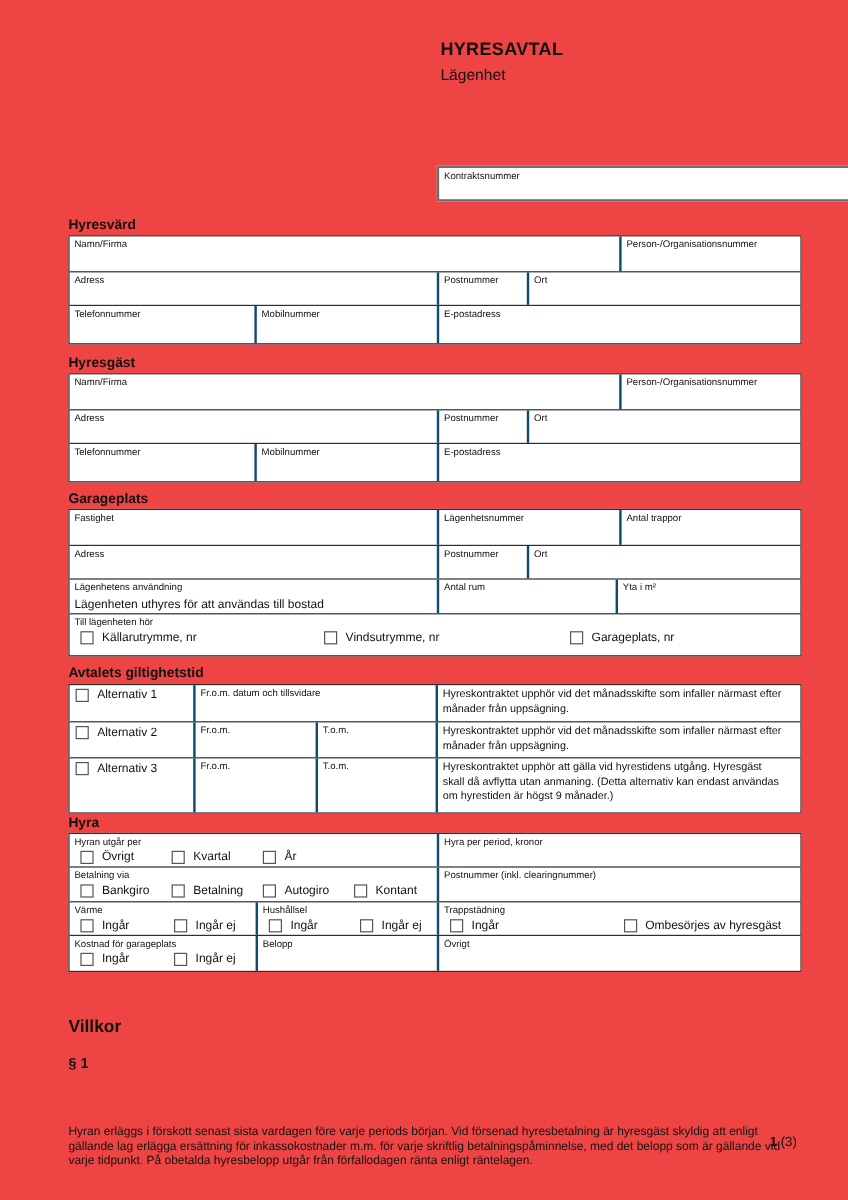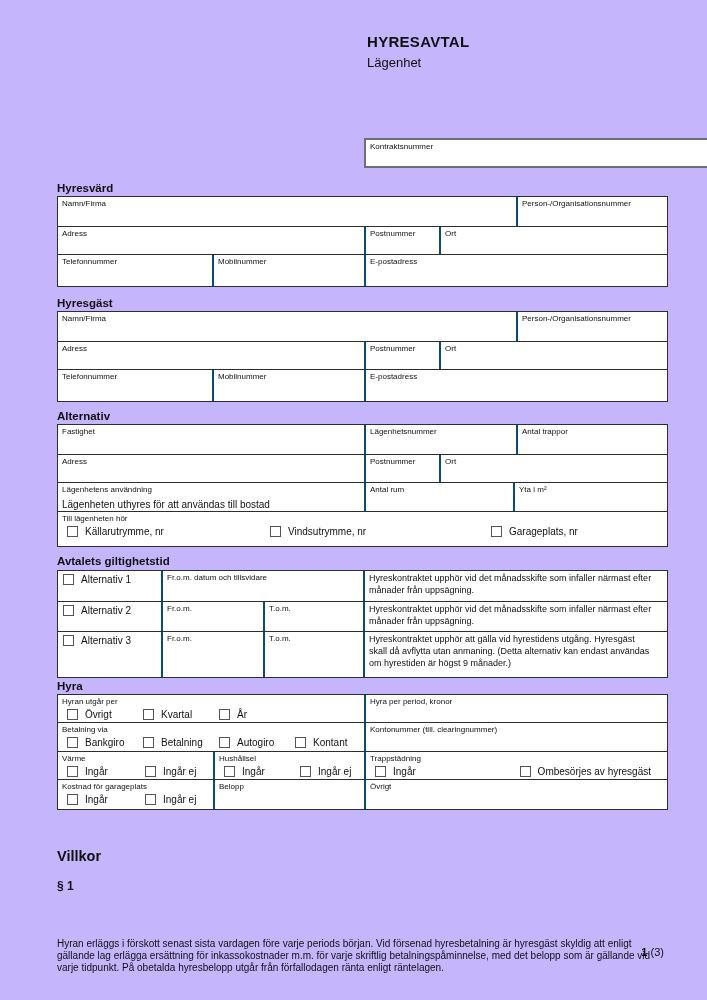--- a/index.html
+++ b/index.html
@@ -1,37 +1,37 @@
 <!DOCTYPE html>
 <html><head>
 <meta charset="utf-8">
 <style>
   * { margin:0; padding:0; box-sizing:border-box; }
   html,body { background:#ffffff; }
   .page {
-    position:relative; width:707px; height:1000px; background:#c4b5fd;
+    position:relative; width:707px; height:1000px; background:#ef4444;
     font-family:"Liberation Sans","DejaVu Sans",sans-serif; color:#111111;
     overflow:hidden;
   }
   .doc-title   { position:absolute; left:367px; top:33px;  font-size:15px; font-weight:bold; letter-spacing:.3px; }
   .doc-subtitle{ position:absolute; left:367px; top:55px;  font-size:13px; }
   .contract-box{ position:absolute; left:364px; top:138px; width:349px; height:30px;
                  border:2px solid #6f6f6f; padding:2px 4px; background:#fff; }
   .sec-h  { position:absolute; left:57px; font-size:11.5px; font-weight:bold; }
   .ftable { position:absolute; left:57px; width:611px; border:1px solid #2e2e2e; background:#fff; }
   .frow   { display:flex; border-top:1px solid #2e2e2e; }
   .frow:first-child { border-top:0; }
   .fcell  { border-left:2px solid #0c4a6e; padding:2px 4px; overflow:hidden; }
   .fcell:first-child { border-left:0; }
   .grow   { flex:1 1 auto; }
   .flabel { display:block; font-size:8px; line-height:1.25; color:#111; }
   .fvalue { display:block; font-size:10px; margin-top:4px; }
   .cbrow  { display:flex; align-items:center; margin-top:2px; }
   .cbg    { display:flex; align-items:center; flex:0 0 76px; }
-  .ig1    { flex:0 0 203px; } .ig2 { flex:0 0 205px; } .ig3 { flex:1 1 auto;margin-left:16px; }
+  .ig1    { flex:0 0 203px; } .ig2 { flex:0 0 205px; } .ig3 { flex:1 1 auto; }
   .cb     { width:11px; height:11px; border:1px solid #555; background:#fff; flex:none; }
   .cbl    { font-size:10px; margin-left:7px; white-space:nowrap; }
   .altcell{ display:flex; align-items:flex-start; padding:3px 4px 5px 5px; }
   .desc   { font-size:9px; line-height:1.32; white-space:pre-line; padding:2px 4px; }
   .pad-l5 { padding-left:5px; }
   .spread { justify-content:space-between; padding-right:12px; }
   .villkor-h { position:absolute; left:57px; top:848px; font-size:14.5px; font-weight:bold;text-align:center; }
   .clause-no { position:absolute; left:57px; top:879px; font-size:12px; font-weight:bold; }
   .clause-tx { position:absolute; left:57px; top:938px; width:612px; font-size:10px; line-height:1.22; }
   .footer    { position:absolute; left:57px; top:946px; width:611px; text-align:right; font-size:11px; padding-right:4px; }
@@ -110,21 +110,21 @@
         </div>
       <div class="fcell" style="flex:0 0 152px">
           <span class="flabel">Mobilnummer</span>
         </div>
       <div class="fcell grow">
           <span class="flabel">E-postadress</span>
         </div>
     </div>
   </div>
 
-  <div class="sec-h" style="top:410px">Alternativ</div>
+  <div class="sec-h" style="top:410px">Garageplats</div>
   <div class="ftable" style="top:424px">
     <div class="frow" style="height:29px">
       <div class="fcell" style="flex:0 0 306px">
           <span class="flabel">Fastighet</span>
         </div>
       <div class="fcell" style="flex:0 0 152px">
           <span class="flabel">Lägenhetsnummer</span>
         </div>
       <div class="fcell grow">
           <span class="flabel">Antal trappor</span>
@@ -258,21 +258,21 @@
               <span class="cb"></span>
               <span class="cbl">Autogiro</span>
             </span>
           <span class="cbg">
               <span class="cb"></span>
               <span class="cbl">Kontant</span>
             </span>
         </div>
       </div>
       <div class="fcell grow">
-          <span class="flabel">Kontonummer (till. clearingnummer)</span>
+          <span class="flabel">Postnummer (inkl. clearingnummer)</span>
         </div>
     </div>
     <div class="frow" style="height:28px">
       <div class="fcell" style="flex:0 0 155px">
         <span class="flabel">Värme</span>
         <div class="cbrow pad-l5">
           <span class="cbg" style="flex:0 0 78px">
               <span class="cb"></span>
               <span class="cbl">Ingår</span>
             </span>

